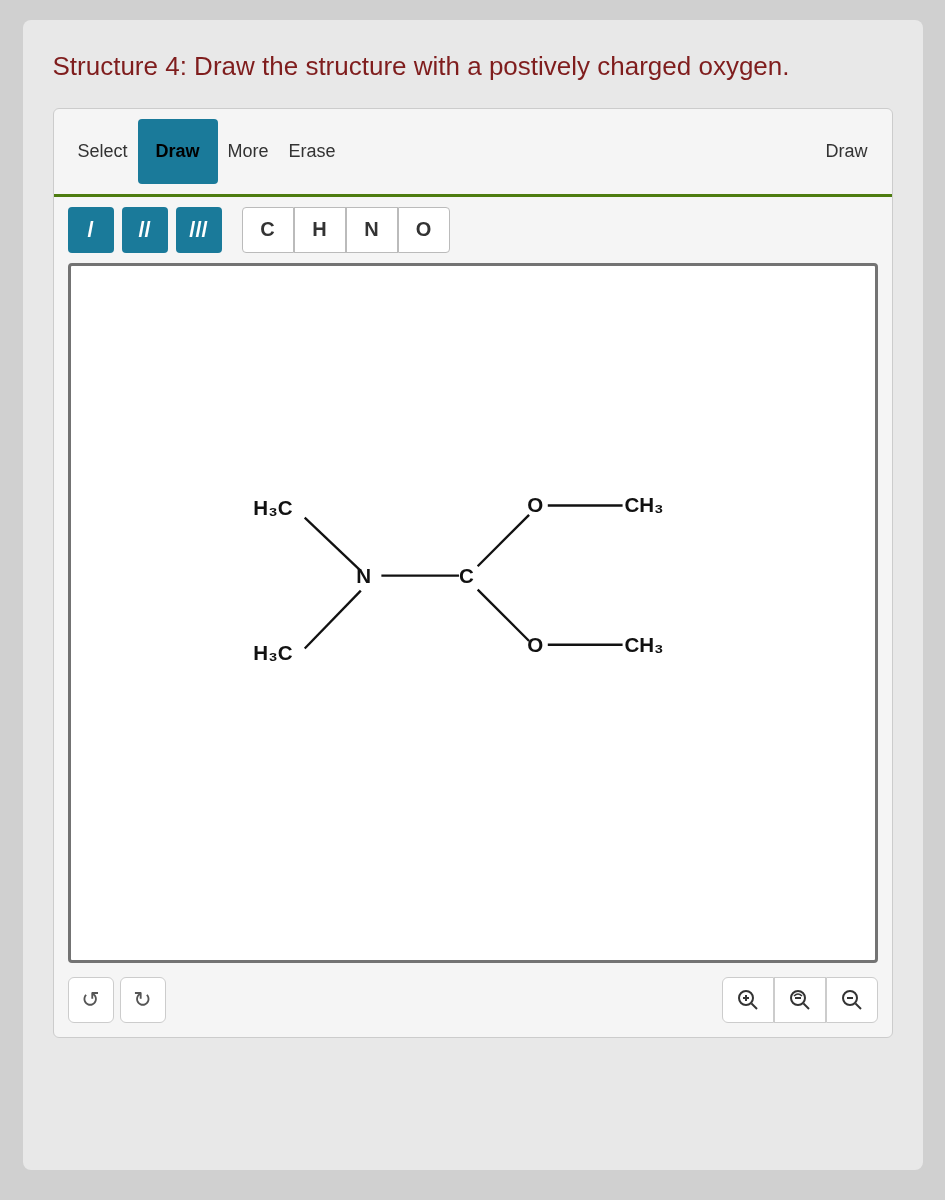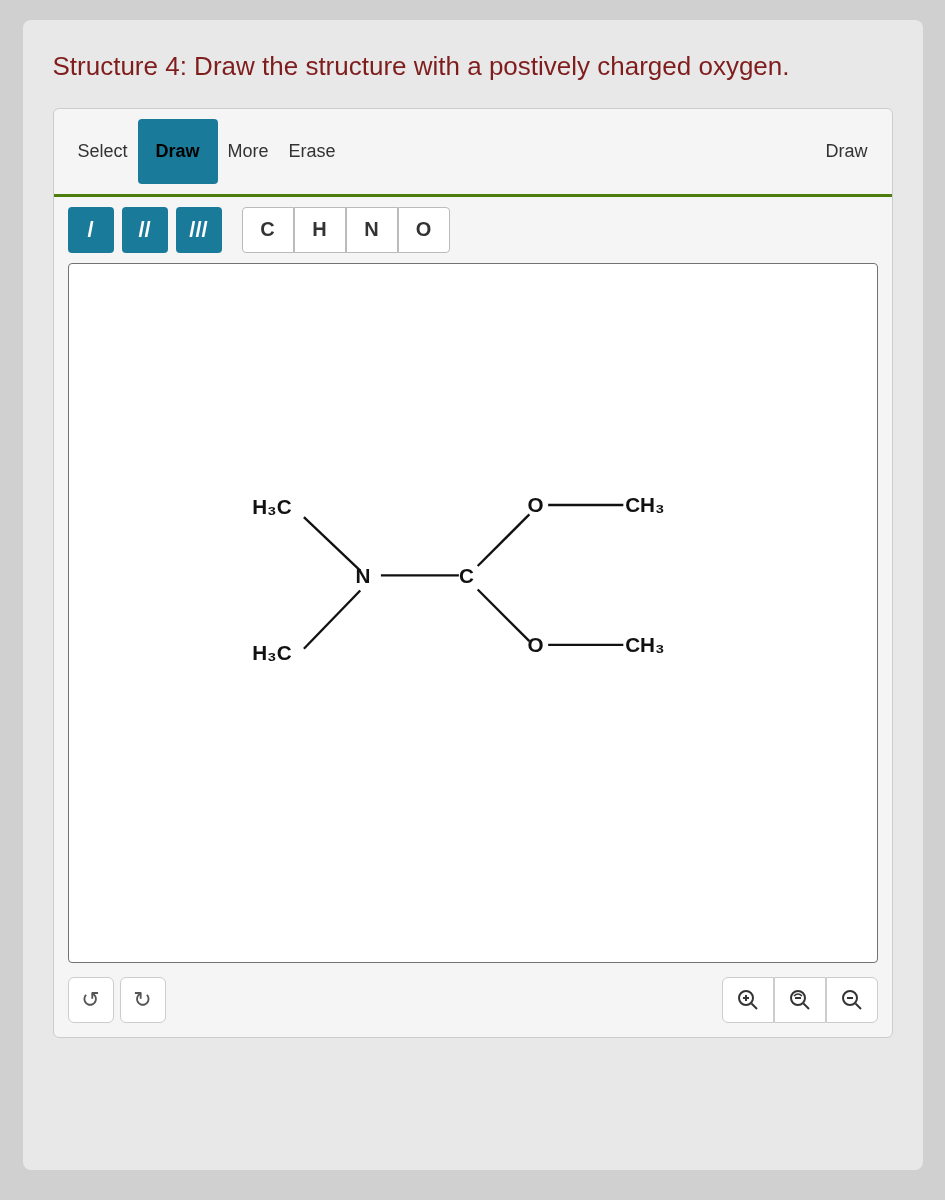--- a/index.html
+++ b/index.html
@@ -115,21 +115,21 @@
     .atom-btn:first-child {
       border-radius: 4px 0 0 4px;
     }
 
     .atom-btn:last-child {
       border-radius: 0 4px 4px 0;
     }
 
     .drawing-area {
       background: white;
-      border: 1px solid #737373;
+      border: 3px solid #737373;
       margin: 0 14px 14px 14px;
       border-radius: 4px;
       position: relative;
       height: 700px;
       overflow: hidden;
     }
 
     .molecule-svg {
       position: absolute;
       top: 0;

